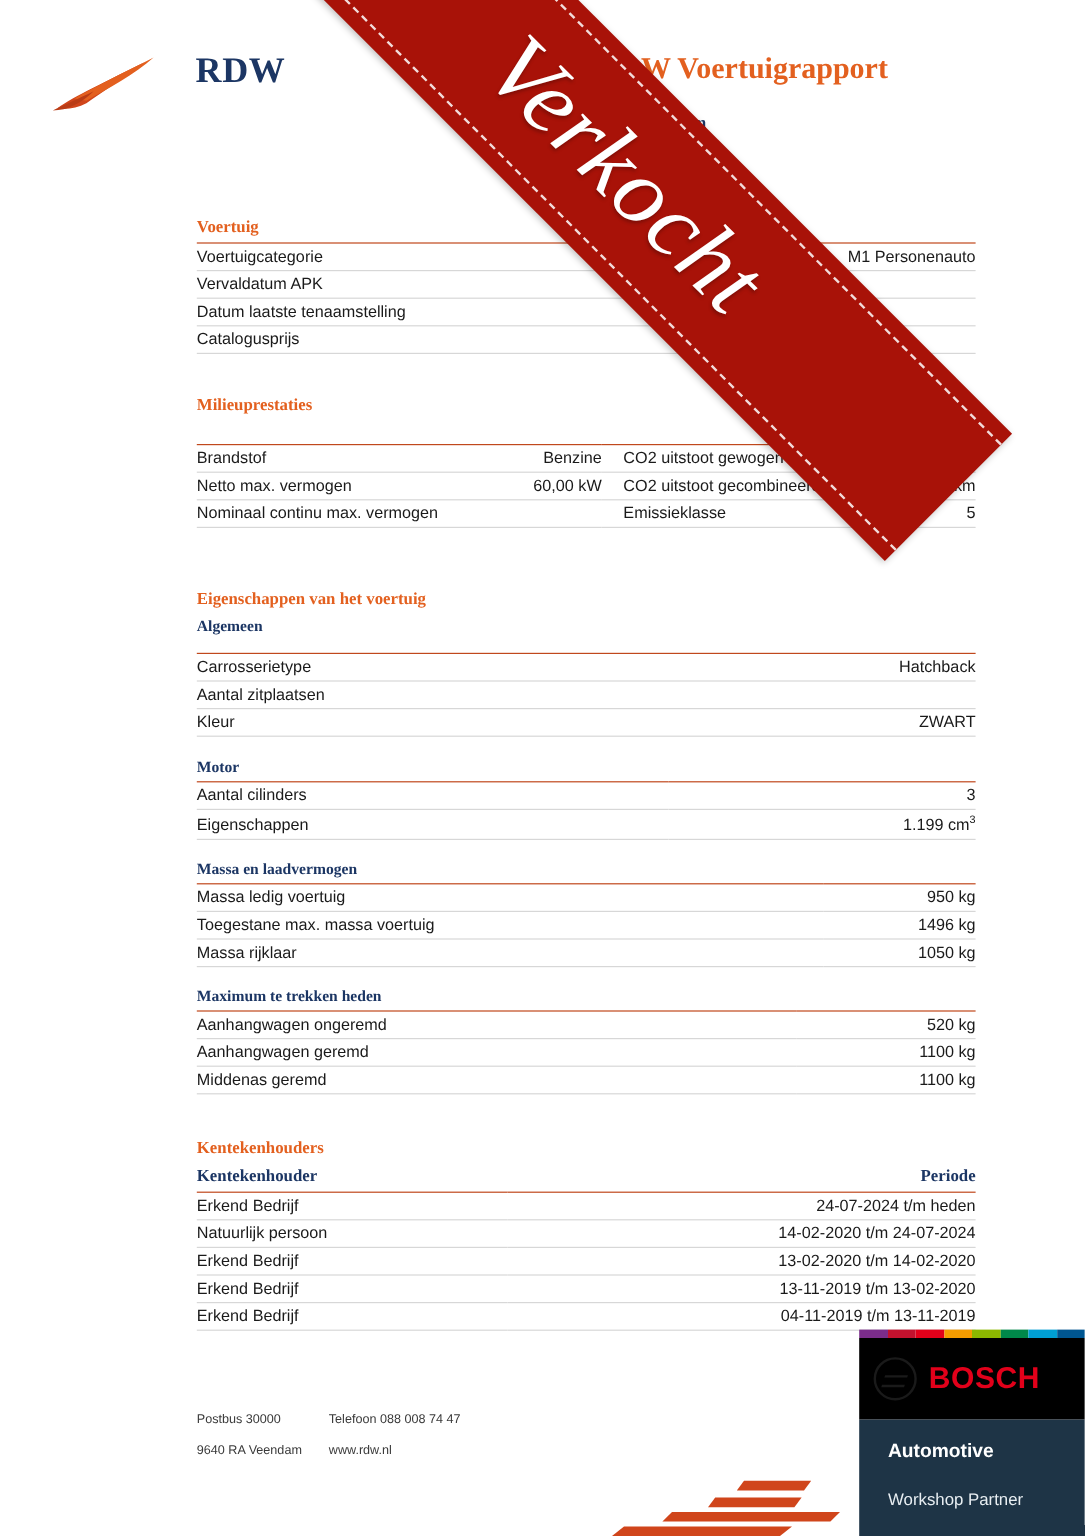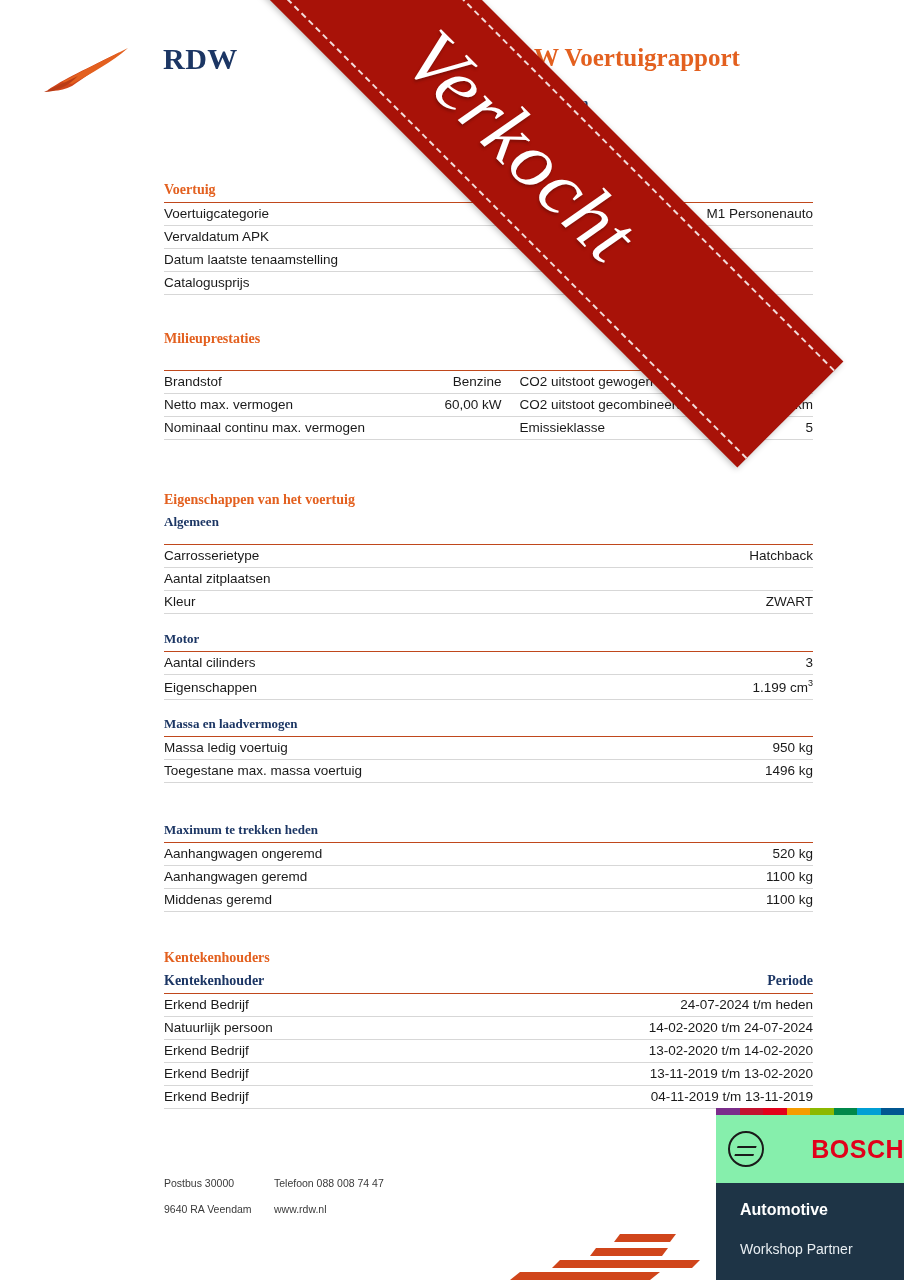--- a/index.html
+++ b/index.html
@@ -182,25 +182,24 @@
     left: 0; top: 0;
     width: 188px;
     height: 7px;
     display: flex;
   }
   #bosch-colorbar div { flex: 1 1 auto; height: 7px; }
   #bosch-white {
     position: absolute;
     left: 0; top: 7px;
     width: 188px; height: 68px;
-    background: #86efac;
+    background: #000000;
     display: flex;
     align-items: center;
     padding-left: 12px;
-    justify-content: space-between;
   }
   #bosch-logo-mark {
     width: 36px; height: 36px;
     border: 2.5px solid #1a1a1a;
     border-radius: 50%;
     position: relative;
     margin-right: 10px;
     flex: 0 0 auto;
   }
   #bosch-logo-mark::before {
@@ -335,20 +334,24 @@
 <div class="sub-title" style="left:164px; top:716px;">Massa en laadvermogen</div>
 <table class="tbl" style="top:736px;">
   <tbody>
       <tr class="first-rule">
     <td class="lbl">Massa ledig voertuig</td>
     <td class="val">950 kg</td>
   </tr>
   <tr>
     <td class="lbl">Toegestane max. massa voertuig</td>
     <td class="val">1496 kg</td>
+  </tr>
+  <tr>
+    <td class="lbl">Massa rijklaar</td>
+    <td class="val">1050 kg</td>
   </tr>
 </tbody>
   </table>
 
 <div class="sub-title" style="left:164px; top:822px;">Maximum te trekken heden</div>
 <table class="tbl" style="top:842px;">
   <tbody>
       <tr class="first-rule">
     <td class="lbl">Aanhangwagen ongeremd</td>
     <td class="val">520 kg</td>

